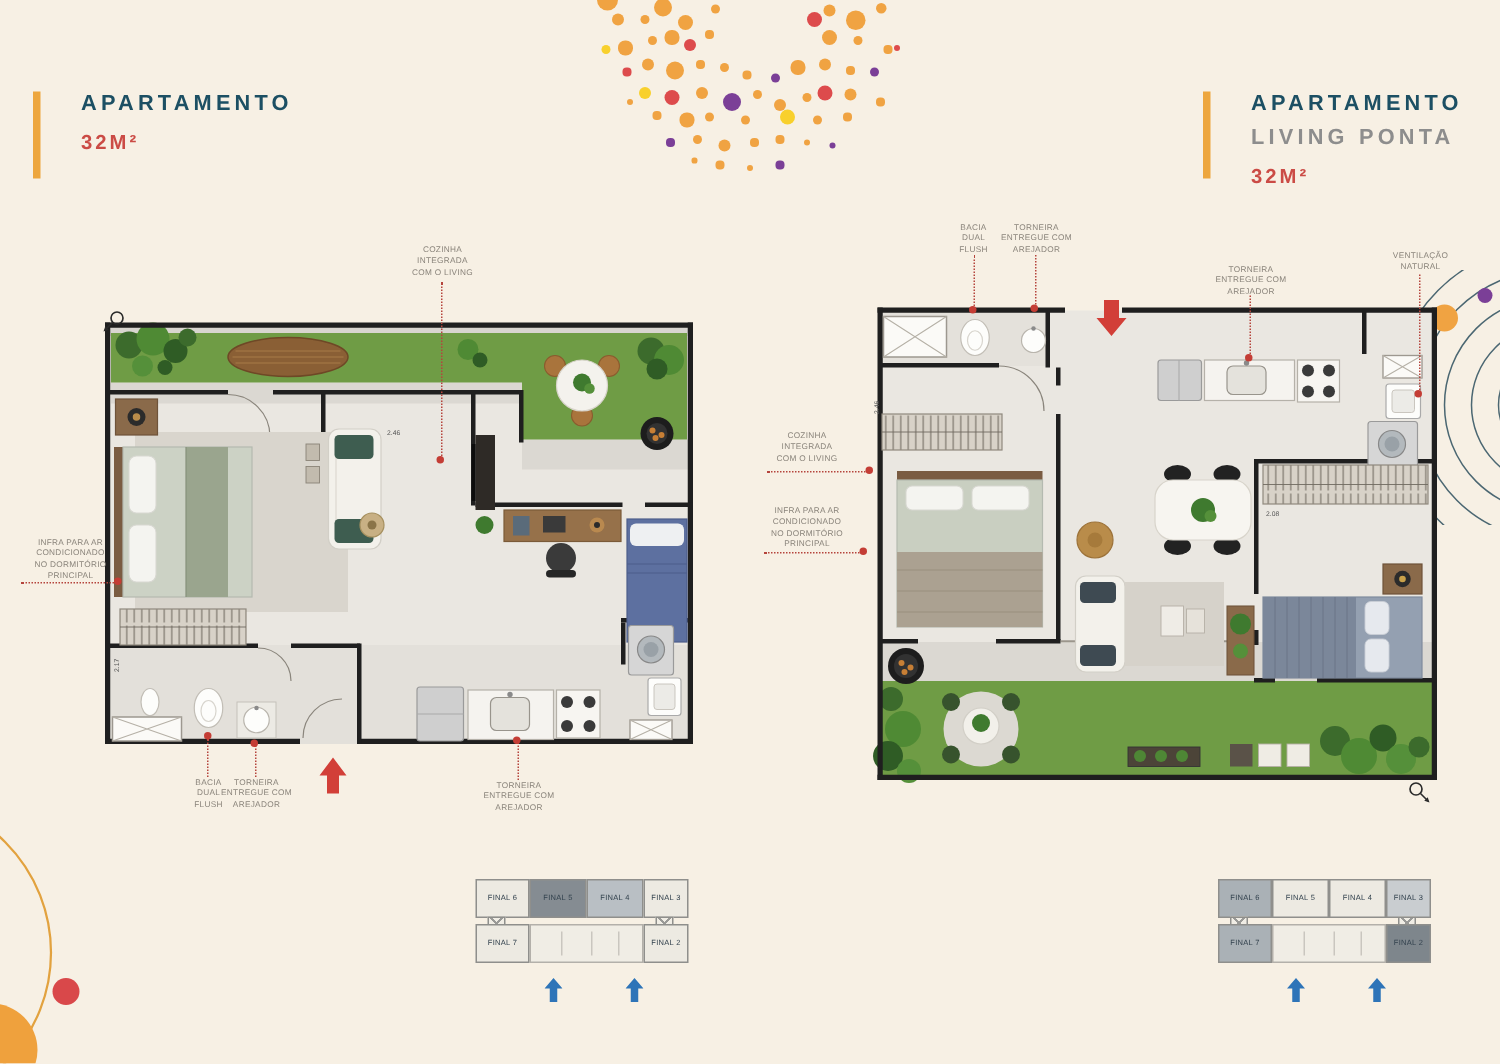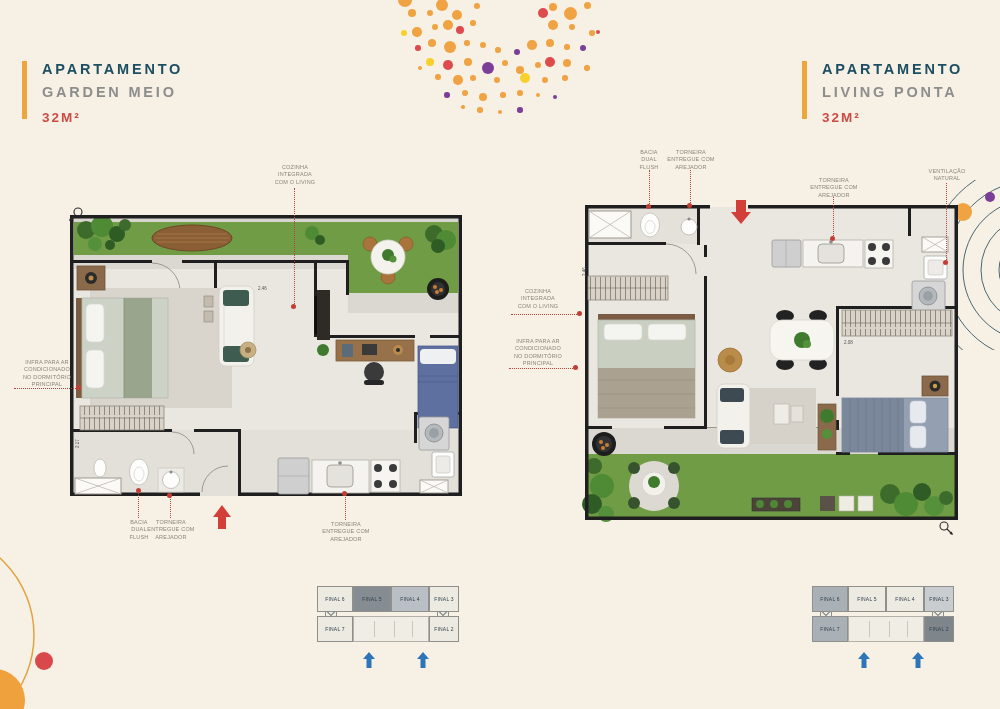--- a/index.html
+++ b/index.html
@@ -1,21 +1,21 @@
 <!DOCTYPE html>
 <html><head>
 <meta charset="utf-8">
 <style>
   html,body{margin:0;padding:0;}
   body{width:1000px;height:709px;position:relative;overflow:hidden;
        background:#f7f0e4;font-family:"Liberation Sans",sans-serif;}
   svg text{font-family:"Liberation Sans",sans-serif;}
 
   
-  .title-block{position:absolute;z-index:4;}
+  .title-block{position:absolute;z-index:4;padding-left:12px;}
   .title-bar{position:absolute;left:0;top:3px;width:5px;height:58px;background:#eda63e;}
   .title-text{margin-left:20px;}
   .title-main{font-size:14.5px;font-weight:bold;letter-spacing:2.8px;color:#1c4f63;line-height:23px;}
   .title-sub{font-size:14.5px;font-weight:bold;letter-spacing:2.8px;color:#8d8d8d;line-height:23px;}
   .title-area{font-size:13.5px;font-weight:bold;letter-spacing:2px;color:#cb4b45;margin-top:6px;}
 
   
   .ann{position:absolute;font-size:5.5px;line-height:1.32;color:#8b857c;
        letter-spacing:.2px;text-align:center;white-space:pre-line;z-index:6;}
   .leader-v{position:absolute;width:0;border-left:1px dotted #b5443c;z-index:5;}
@@ -112,21 +112,20 @@
     <div class="dot-decor" style="left: 83.3px; top: 105.3px; width: 3.4px; height: 3.4px; background: rgb(240, 163, 66);"></div>
     <div class="dot-decor" style="left: 99.3px; top: 107.3px; width: 5.4px; height: 5.4px; background: rgb(240, 163, 66);"></div>
     <div class="dot-decor" style="left: 120px; top: 110px; width: 4px; height: 4px; background: rgb(240, 163, 66);"></div>
     <div class="dot-decor" style="left: 139.3px; top: 107.3px; width: 5.4px; height: 5.4px; background: rgb(123, 63, 151);"></div>
   </div>
 
 <div class="title-block" style="left:22px;top:58px;">
   <div class="title-bar"></div>
   <div class="title-text">
     <div class="title-main">APARTAMENTO</div>
-    <div class="title-sub">GARDEN MEIO</div>
     <div class="title-area">32M²</div>
   </div>
 </div>
 
 <div class="title-block" style="left:802px;top:58px;">
   <div class="title-bar"></div>
   <div class="title-text">
     <div class="title-main">APARTAMENTO</div>
     <div class="title-sub">LIVING PONTA</div>
     <div class="title-area">32M²</div>

